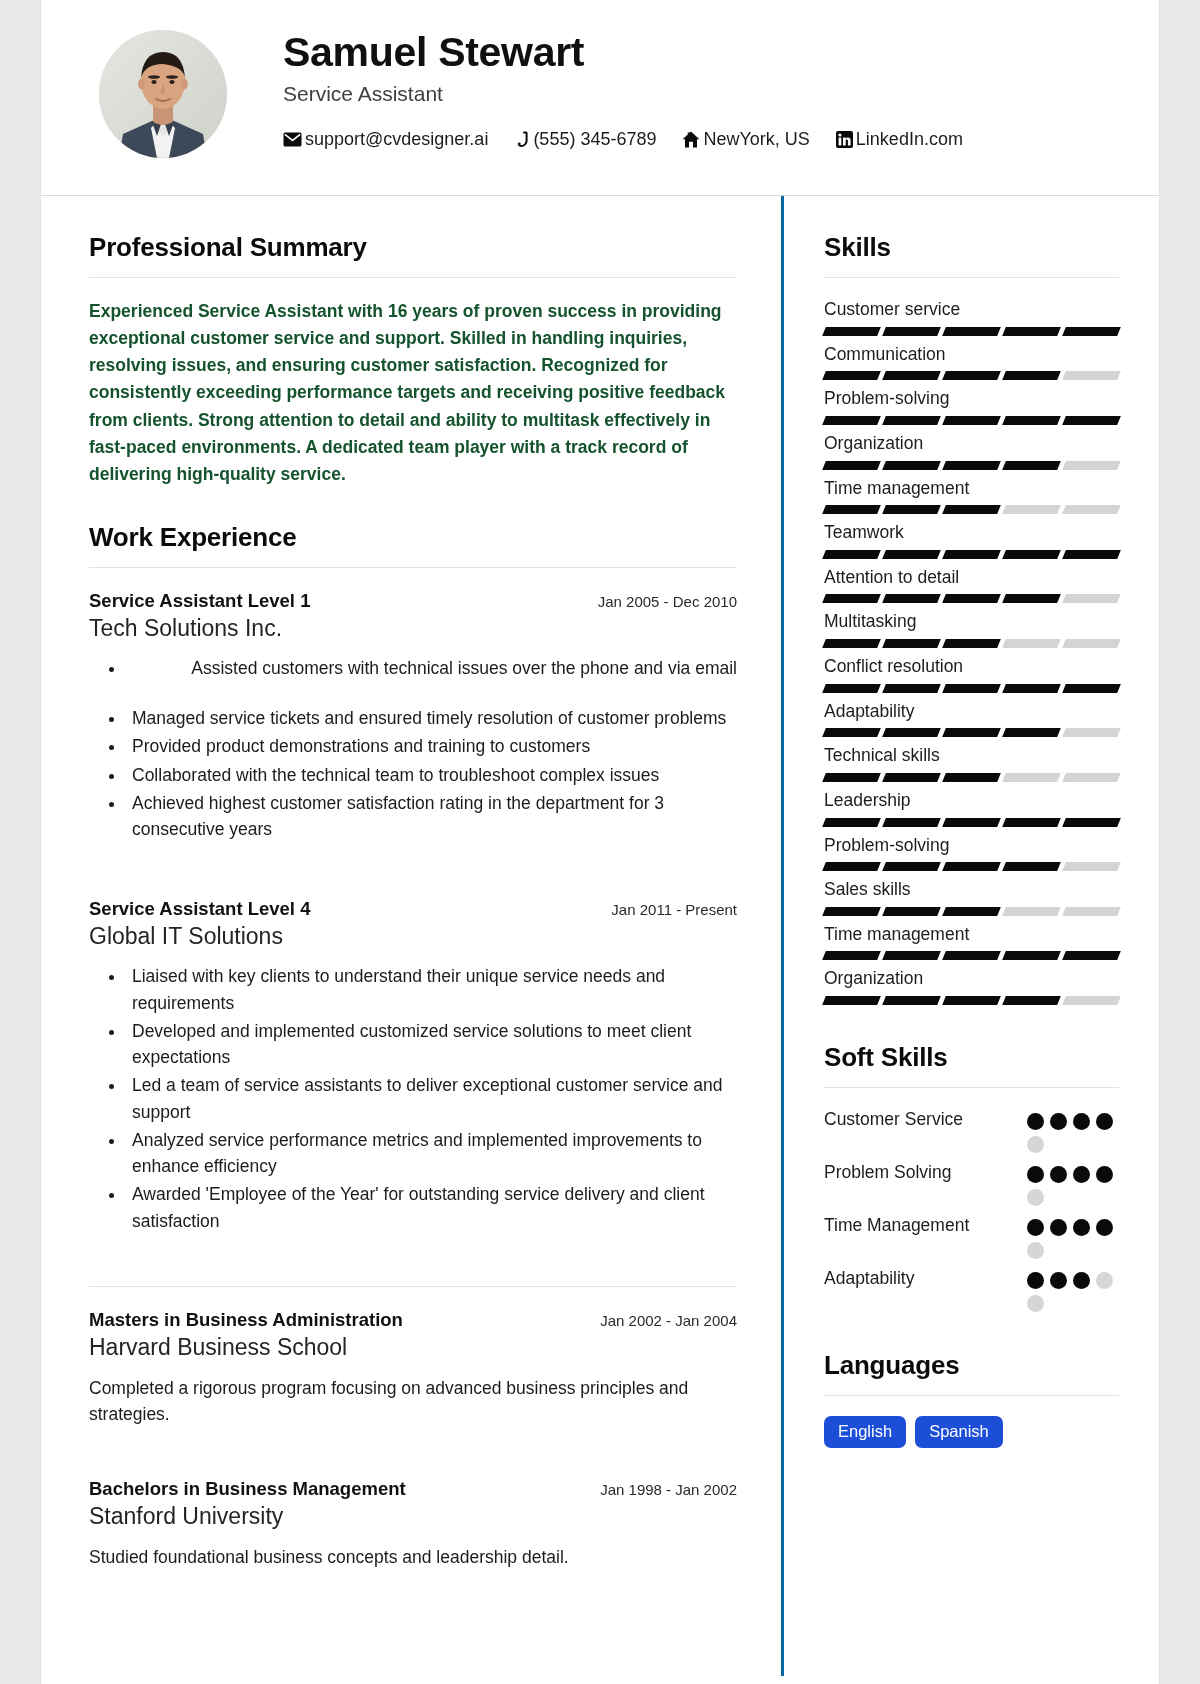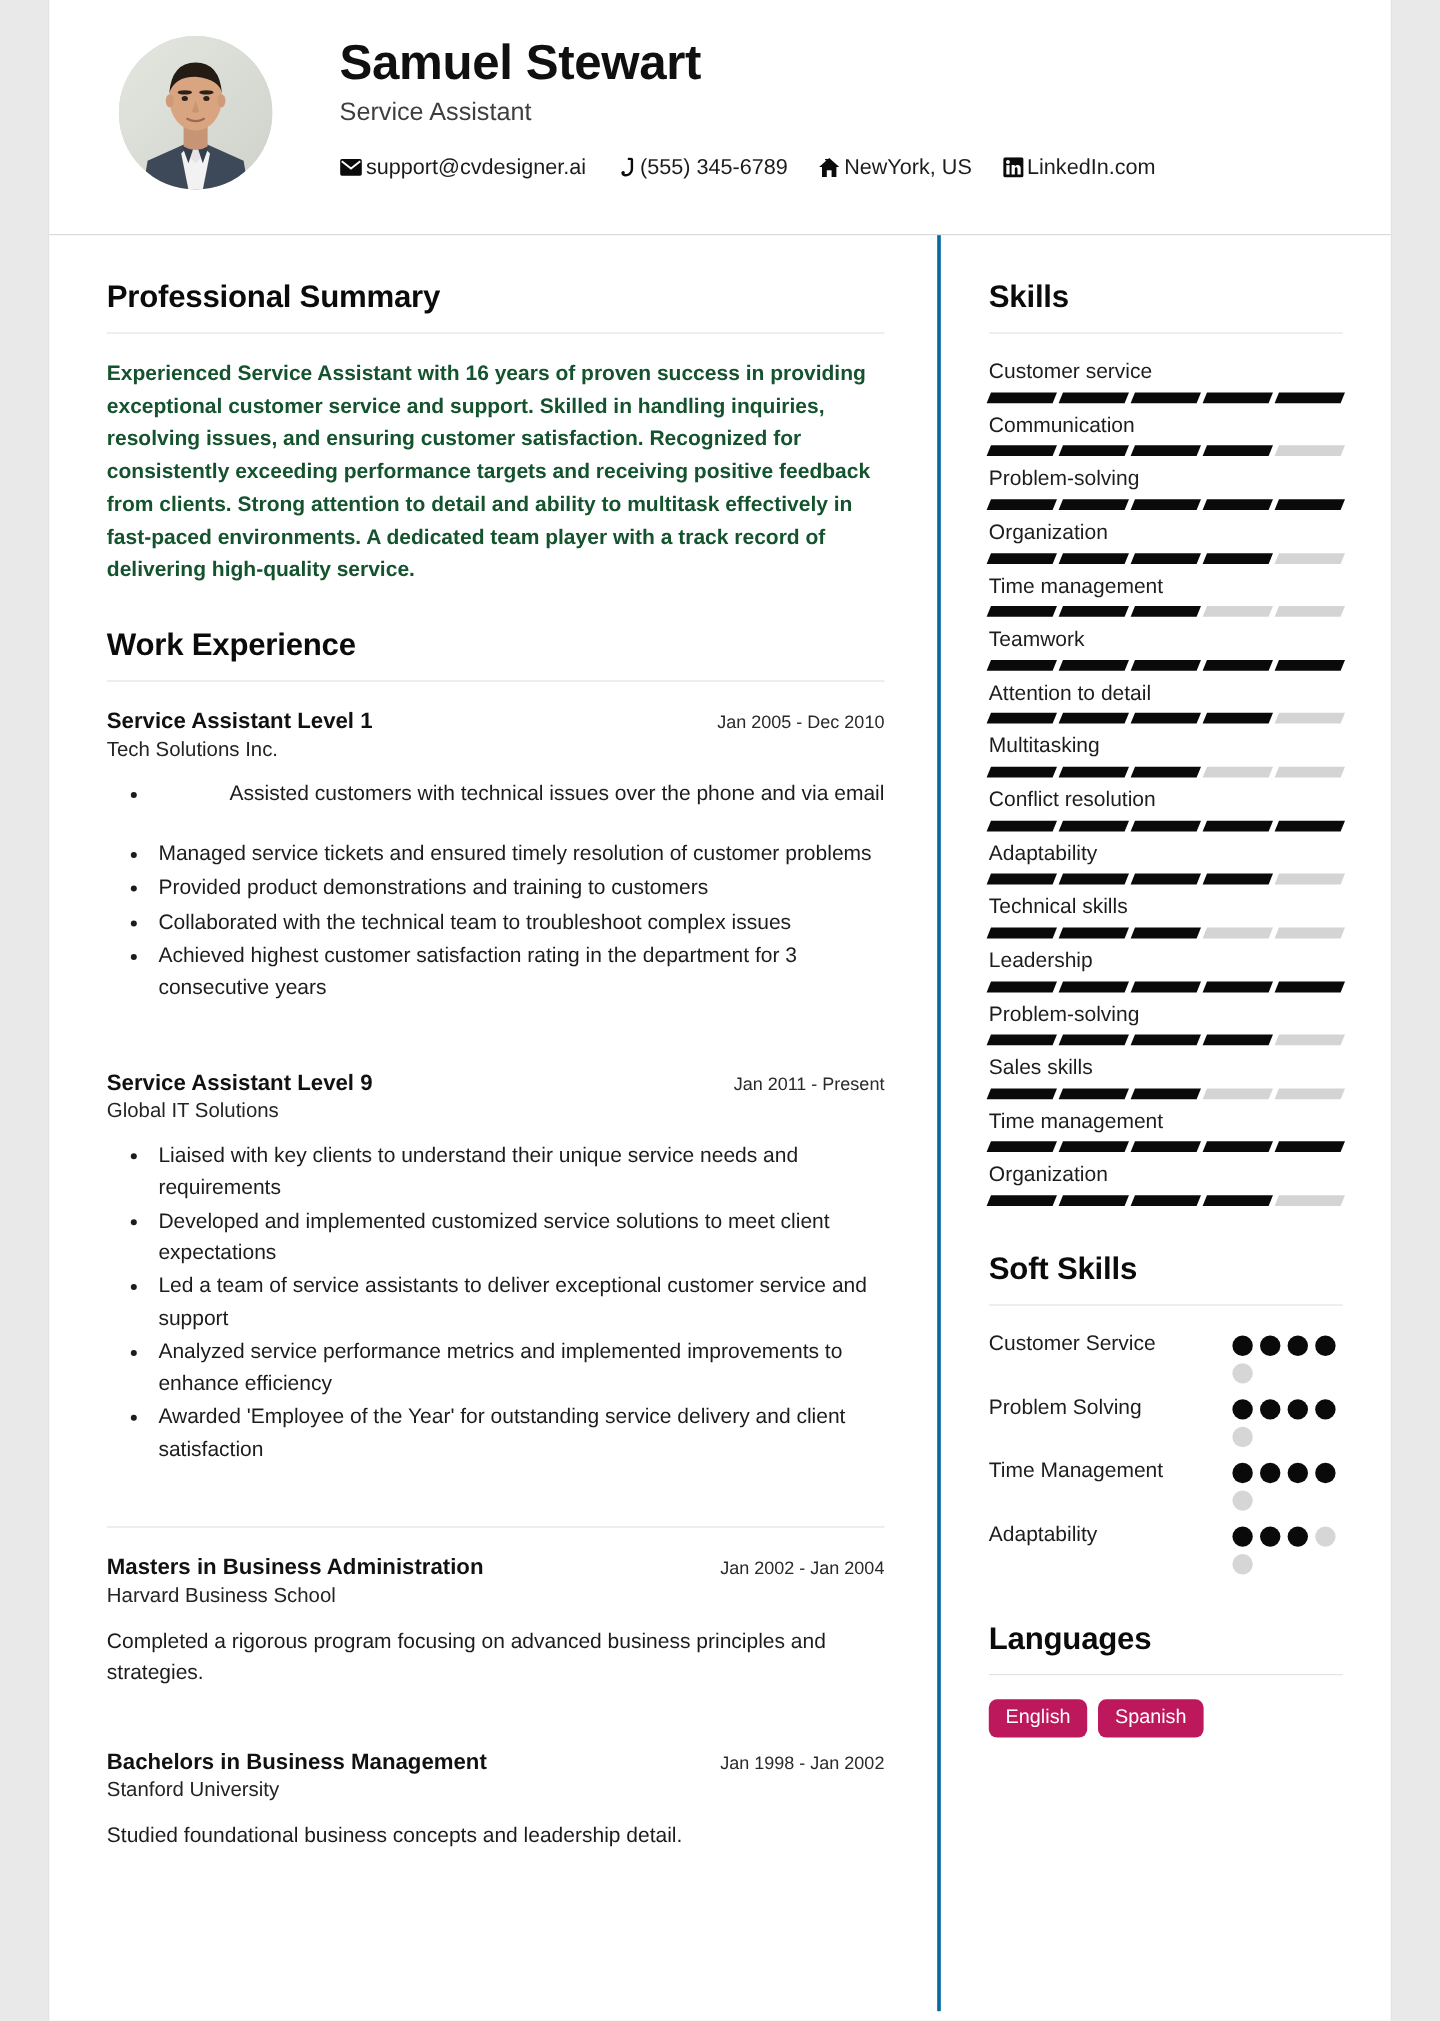--- a/index.html
+++ b/index.html
@@ -119,21 +119,21 @@
     font-weight: 700;
     color: #111;
   }
   .entry-date {
     font-size: 15px;
     color: #2a2a2a;
     white-space: nowrap;
     padding-left: 16px;
   }
   .entry-org {
-    font-size: 17px;
+    font-size: 23px;
     color: #242424;
     margin-top: 3px;
   }
   ul.bullets {
     margin: 13px 0 0 0;
     padding-left: 37px;
     list-style: disc;
   }
   ul.bullets li {
     font-size: 17.5px;
@@ -201,21 +201,21 @@
     height: 17px;
     border-radius: 50%;
     background: #d6d6d6;
     flex: 0 0 17px;
   }
   .dot.on { background: #0a0a0a; }
 
   
   .langs { display: flex; gap: 9px; flex-wrap: wrap; }
   .lang-chip {
-    background: #be185d;
+    background: #1d4ed8;
     color: #ffffff;
     font-size: 16.5px;
     padding: 7px 14px 8px 14px;
     border-radius: 7px;
     line-height: 1;
   }
   .side-gap { height: 30px; }
 </style>
 </head>
 <body>
@@ -339,21 +339,21 @@
           <li>Provided product demonstrations and training to customers</li>
           <li>Collaborated with the technical team to troubleshoot complex issues</li>
           <li>Achieved highest customer satisfaction rating in the department for 3 consecutive years</li>
         </ul>
       </div>
 
       <div class="entry-space"></div>
 
       <div class="entry">
         <div class="entry-head">
-          <div class="entry-role">Service Assistant Level 9</div>
+          <div class="entry-role">Service Assistant Level 4</div>
           <div class="entry-date">Jan 2011 - Present</div>
         </div>
         <div class="entry-org">Global IT Solutions</div>
         <ul class="bullets">
           <li>Liaised with key clients to understand their unique service needs and requirements</li>
           <li>Developed and implemented customized service solutions to meet client expectations</li>
           <li>Led a team of service assistants to deliver exceptional customer service and support</li>
           <li>Analyzed service performance metrics and implemented improvements to enhance efficiency</li>
           <li>Awarded 'Employee of the Year' for outstanding service delivery and client satisfaction</li>
         </ul>

